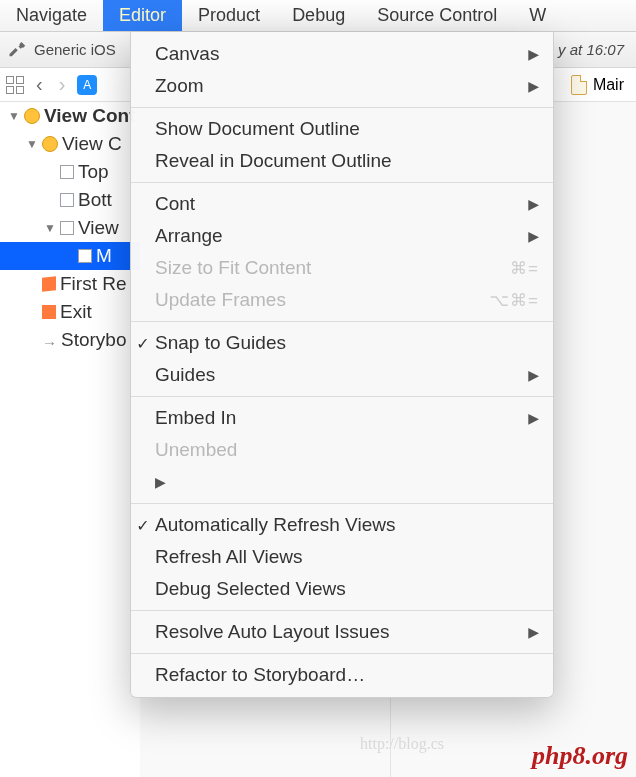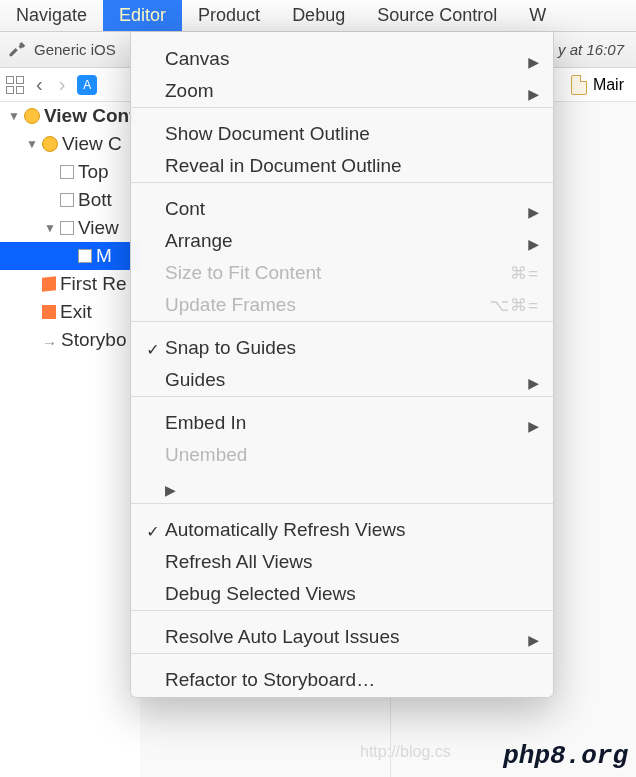--- a/index.html
+++ b/index.html
@@ -32,31 +32,31 @@
     .row.bold .txt { font-weight: 600; }
     .row.sel { background: #0a63ff; color: #fff; }
     .row.sel .disc { color: #fff; }
     .scene-icon { width: 16px; height: 16px; border-radius: 50%; background: #ffc23a; border: 1px solid #d99b12; display:inline-block; }
     .view-icon { width: 14px; height: 14px; border: 1px solid #9aa0a6; background: #fff; display:inline-block; }
     .cube-icon { width: 14px; height: 14px; background: #ff7a3c; display:inline-block; transform: skewY(-6deg); }
     .exit-icon { width: 14px; height: 14px; background: #ff7a3c; display:inline-block; }
     .arrow-icon { color: #8a8a8a; }
 
     .dropdown { position: absolute; left: 130px; top: 32px; width: 424px; background: rgba(248,248,248,0.98); border: 1px solid #cfcfcf; border-top: none; border-radius: 0 0 6px 6px; box-shadow: 0 14px 40px rgba(0,0,0,0.25); padding: 6px 0; font-size: 19px; color: #333; }
-    .menu-row { display: flex; align-items: flex-end; height: 32px; padding: 0 14px 0 10px; }
+    .menu-row { display: flex; align-items: center; height: 32px; padding: 0 14px 0 0; }
     .menu-row .check { width: 24px; text-align: center; color: #333; font-size: 16px; }
     .menu-row .label { flex: 1; }
     .menu-row .shortcut { color: #9b9b9b; font-size: 17px; letter-spacing: 1px; }
     .menu-row .sub { color: #555; font-size: 14px; }
     .menu-row.disabled { color: #b8b8b8; }
     .menu-row.disabled .shortcut { color: #cfcfcf; }
     .menu-sep { height: 1px; background: #dcdcdc; margin: 5px 0; }
 
-    .watermark1 { position: absolute; bottom: 16px; left: 360px; color: #d9d9d9; font-size: 16px; font-family: Liberation Sans, sans-serif; }
-    .watermark2 { position: absolute; bottom: 6px; right: 8px; font-size: 26px; font-weight: 700; font-style: italic; color: #0f172a; text-shadow: 0 1px 0 #fff; font-family: Liberation Mono, monospace; }
+    .watermark1 { position: absolute; bottom: 24px; left: 360px; color: #d9d9d9; font-size: 16px; font-family: Liberation Serif, serif; }
+    .watermark2 { position: absolute; bottom: 6px; right: 8px; font-size: 26px; font-weight: 700; font-style: italic; color: #b91c1c; text-shadow: 0 1px 0 #fff; font-family: Liberation Serif, serif; }
 
     .canvas-split { position: absolute; left: 390px; top: 102px; width: 1px; bottom: 0; background: #e4e4e4; }
   </style>
 </head>
 <body>
 
 <div class="menubar">
   <div class="menubar-item">Navigate</div>
   <div class="menubar-item active">Editor</div>
   <div class="menubar-item">Product</div>

